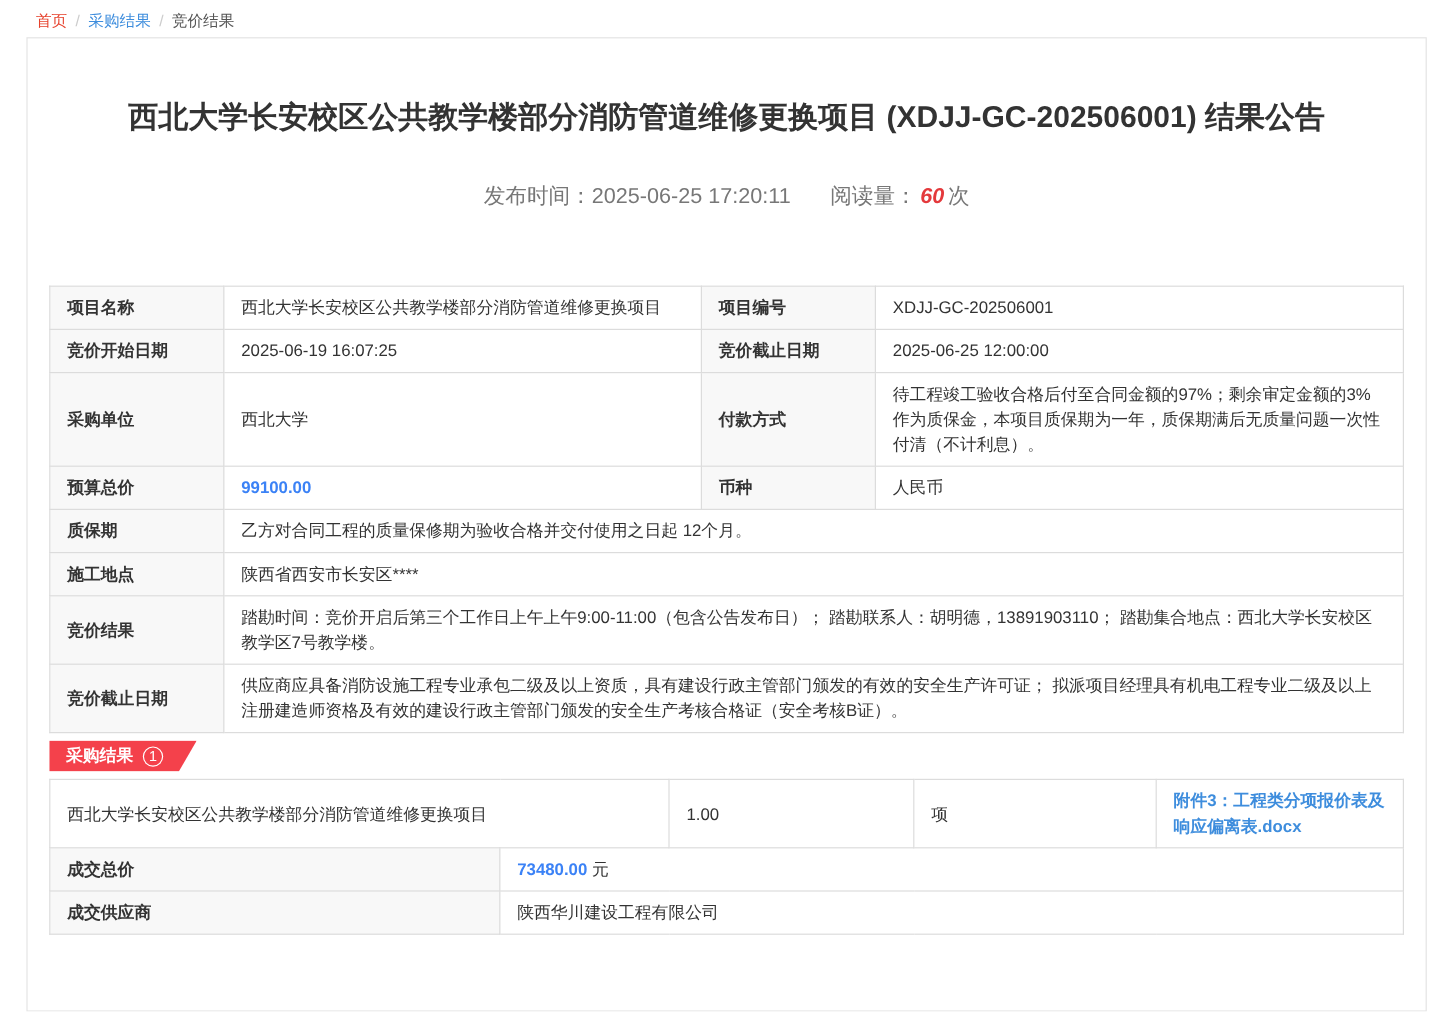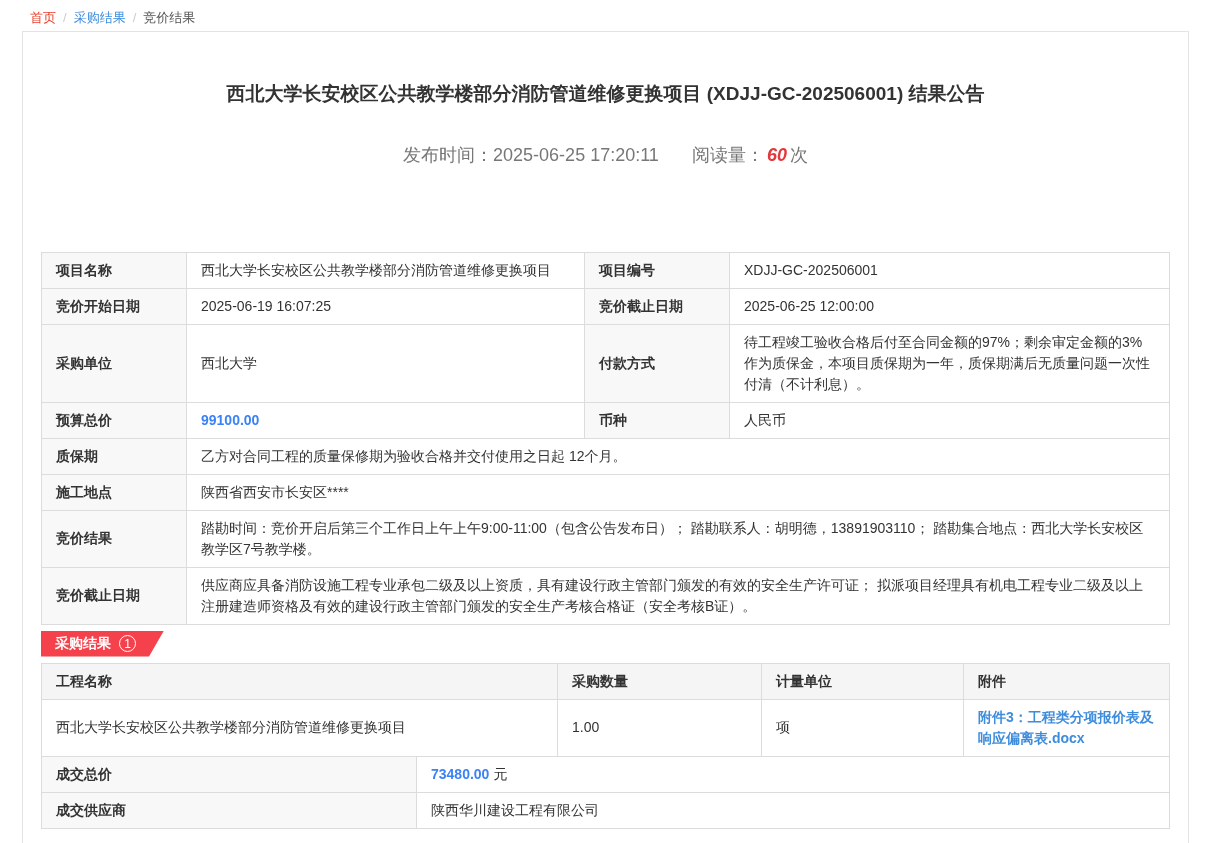--- a/index.html
+++ b/index.html
@@ -20,32 +20,32 @@
   
   .card {
     margin:0 22px;
     border:1px solid #e4e4e4;
     background:#fff;
     padding:0 18px 40px 18px;
     min-height:812px;
   }
   .title {
     text-align:center;
-    font-size:19px;
+    font-size:25px;
     font-weight:bold;
     color:#333;
     padding:49px 60px 0 60px;
     line-height:1.4;
   }
   .meta { text-align:center; margin-top:35px; font-size:18px; color:#777; }
   .meta .group { margin:0 14px; }
   .meta .views-num { color:#e4393c; font-style:italic; font-weight:bold; padding:0 3px; }
 
   
-  table.info { width:100%; border-collapse:collapse; margin-top:85px; font-size:14px; table-layout:fixed; }
+  table.info { width:100%; border-collapse:collapse; margin-top:63px; font-size:14px; table-layout:fixed; }
   table.info td { border:1px solid #dcdcdc; padding:7px 14px; line-height:21px; vertical-align:middle; word-break:break-all; }
   td.lbl { background:#f8f8f8; font-weight:bold; color:#333; }
   .price { color:#3b82f6; font-weight:bold; }
 
   
   .result-badge {
     display:inline-flex;
     align-items:center;
     margin-top:6px;
     height:26px;
@@ -150,26 +150,20 @@
   <table class="result">
     <colgroup>
         <col style="width:375px">
         <col style="width:141px">
         <col style="width:204px">
         <col style="width:202px">
         <col>
       </colgroup>
     <tbody>
       <tr>
-        <th colspan="2">工程名称</th>
-        <th>采购数量</th>
-        <th>计量单位</th>
-        <th>附件</th>
-      </tr>
-      <tr>
         <td colspan="2">西北大学长安校区公共教学楼部分消防管道维修更换项目</td>
         <td>1.00</td>
         <td>项</td>
         <td><a class="attach-link">附件3：工程类分项报价表及响应偏离表.docx</a></td>
       </tr>
       <tr>
         <td class="lbl">成交总价</td>
         <td colspan="4"><span class="price">73480.00</span><span class="unit-text">元</span></td>
       </tr>
       <tr>

